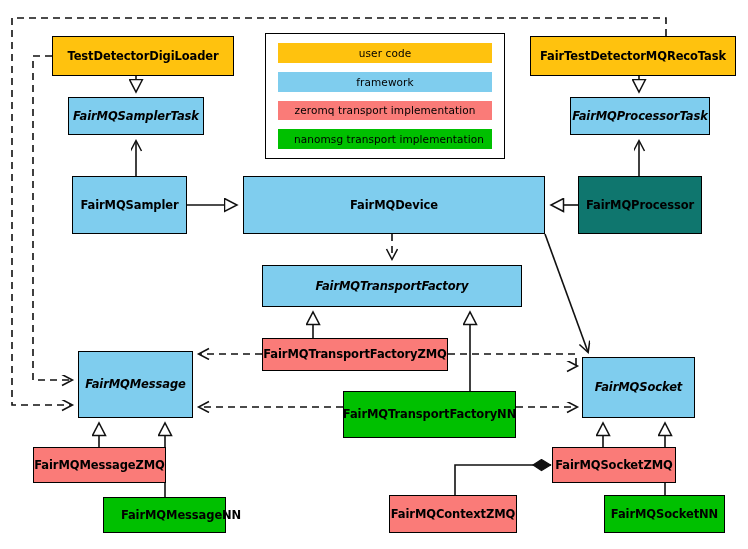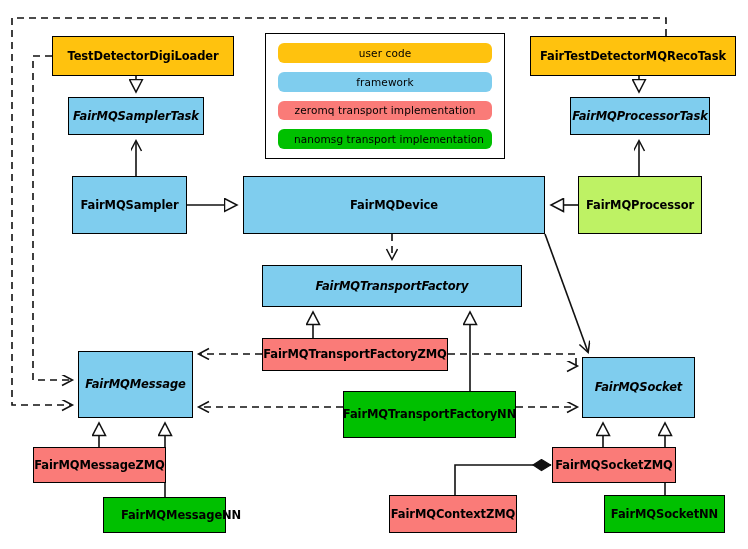--- a/index.html
+++ b/index.html
@@ -56,21 +56,20 @@
   .legend-row {
     box-sizing: border-box;
     height: 20px;
     display: flex;
     align-items: center;
     justify-content: center;
     font-size: 10.5px;
     font-weight: normal;
     color: #000000;
     letter-spacing: 0.1px;
-    border-radius: 6px;
   }
 </style>
 </head>
 <body>
 
 <div id="canvas">
 
   <svg id="edges" viewBox="0 0 748 549" width="748" height="549">
     <defs>
       <marker id="openArrow" markerWidth="14" markerHeight="14" refX="11" refY="5.5" orient="auto" markerUnits="userSpaceOnUse">
@@ -142,21 +141,21 @@
   <div class="node" style="left:530px; top:36px; width:206px; height:40px; background:#FFC20E;">FairTestDetectorMQRecoTask</div>
 
   <div class="node abstract" style="left:68px; top:97px; width:136px; height:38px; background:#7FCDEE;">FairMQSamplerTask</div>
 
   <div class="node abstract" style="left:570px; top:97px; width:140px; height:38px; background:#7FCDEE;">FairMQProcessorTask</div>
 
   <div class="node" style="left:72px; top:176px; width:115px; height:58px; background:#7FCDEE;">FairMQSampler</div>
 
   <div class="node" style="left:243px; top:176px; width:302px; height:58px; background:#7FCDEE;">FairMQDevice</div>
 
-  <div class="node" style="left:578px; top:176px; width:124px; height:58px; background:#bef264;">FairMQProcessor</div>
+  <div class="node" style="left:578px; top:176px; width:124px; height:58px; background:#0f766e;">FairMQProcessor</div>
 
   <div class="node abstract" style="left:262px; top:265px; width:260px; height:42px; background:#7FCDEE;">FairMQTransportFactory</div>
 
   <div class="node" style="left:262px; top:338px; width:186px; height:33px; background:#FA7B78;">FairMQTransportFactoryZMQ</div>
 
   <div class="node" style="left:343px; top:391px; width:173px; height:47px; background:#00C000;">FairMQTransportFactoryNN</div>
 
   <div class="node abstract" style="left:78px; top:351px; width:115px; height:67px; background:#7FCDEE;">FairMQMessage</div>
 
   <div class="node abstract" style="left:582px; top:357px; width:113px; height:61px; background:#7FCDEE;">FairMQSocket</div>

